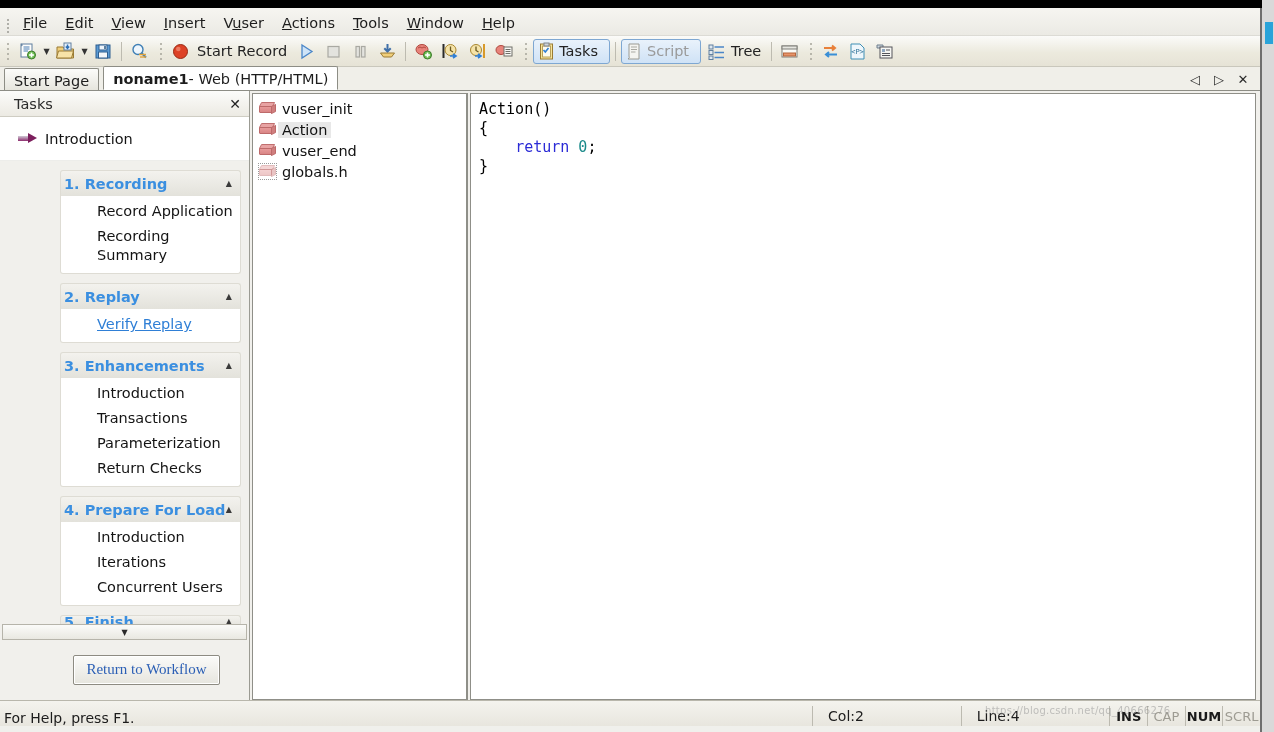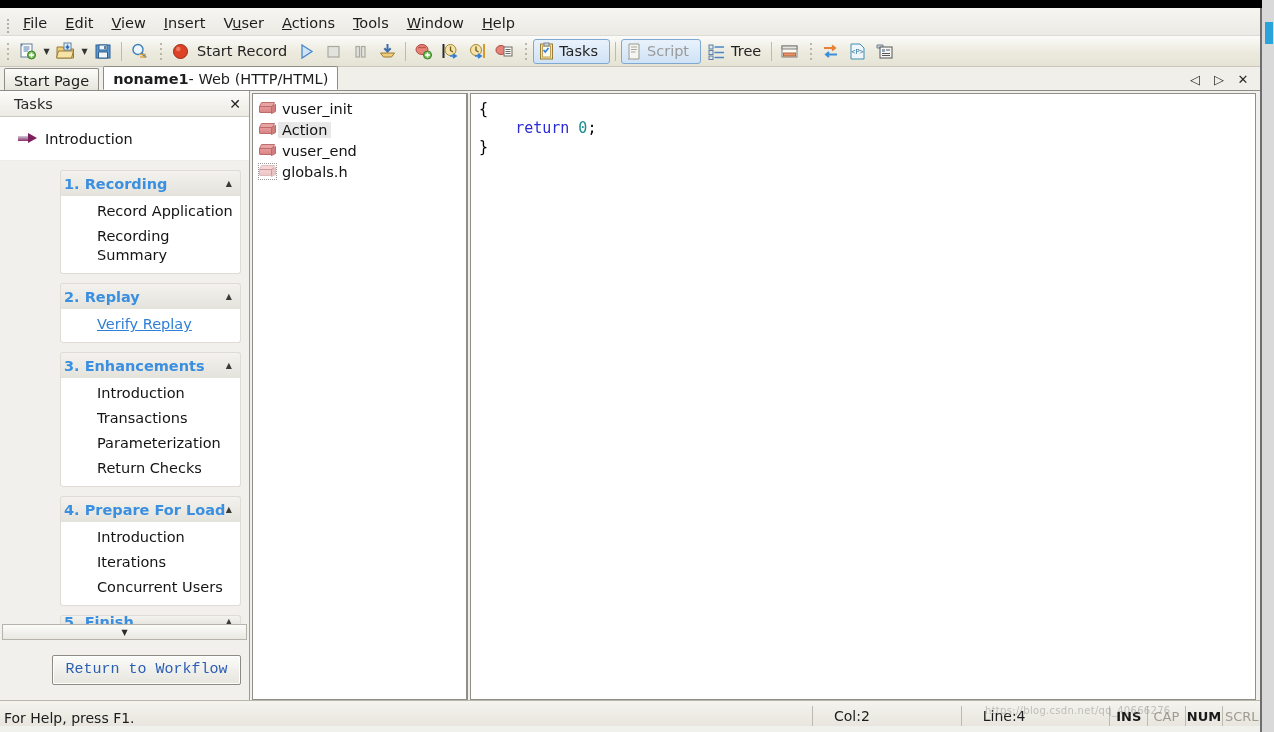--- a/index.html
+++ b/index.html
@@ -199,21 +199,21 @@
     border: 1px solid #b6b4aa; margin: 0 2px;
     display:flex; align-items:center; justify-content:center;
     font-size: 8px; color:#2a2a2a;
   }
   .tasks-foot {
     height: 60px; display:flex; align-items:center; justify-content:center;
     background: #f1f0ec;
   }
   .wf-btn {
     padding: 5px 12px 6px 12px;
-    font-family: Liberation Mono, monospace;
+    font-family: Liberation Serif, serif;
     font-size: 15px; color:#2b5fb5;
     background: linear-gradient(to bottom,#fbfbf9,#e6e5de);
     border: 1px solid #8d8b82; border-radius: 2px;
     box-shadow: inset 0 0 0 1px #ffffff;
     margin-left: 44px;
   }
 
   
   .tree-pane {
     width: 218px; height: 100%;
@@ -286,21 +286,21 @@
     position: relative; height: 26px;
     background: linear-gradient(to bottom,#f4f3ee,#e8e6de);
     border-top: 1px solid #b9b7ac;
     display:flex; align-items:flex-end;
     font-size: 14px; color:#1c1c1c;
     overflow: hidden;
   }
   .sb-help { padding-left: 4px; width: 820px; }
   .sb-cell {
     width: 150px; height: 20px; display:flex; align-items:center;
-    padding-left: 21px;
+    padding-left: 15px;
     border-left: 1px solid #bcbab0;
   }
   .sb-ind {
     width: 38px; height: 20px; display:flex; align-items:center; justify-content:center;
     font-size: 13px; border-left: 1px solid #bcbab0;
   }
   .sb-ind.on { color:#1a1a1a; font-weight: bold; }
   .sb-ind.off { color:#9d9b92; }
 
   .watermark {
@@ -682,20 +682,21 @@
                 <span class="front"></span>
                 <span class="side"></span>
               </span>
             <span class="tree-label">globals.h</span>
           </div>
         </div>
       </div>
 
       <div class="editor-pane">
         <div class="editor-inner">
+          <div class="code"><span>Action()</span></div>
           <div class="code"><span>{</span></div>
           <div class="code"><span class="ind">    </span><span class="kw">return</span><span> </span><span class="num">0</span><span>;</span></div>
           <div class="code"><span>}</span></div>
         </div>
       </div>
     </div>
 
     <div class="statusbar">
       <div class="sb-help">For Help, press F1.</div>
       <div class="sb-cell">Col:2</div>

